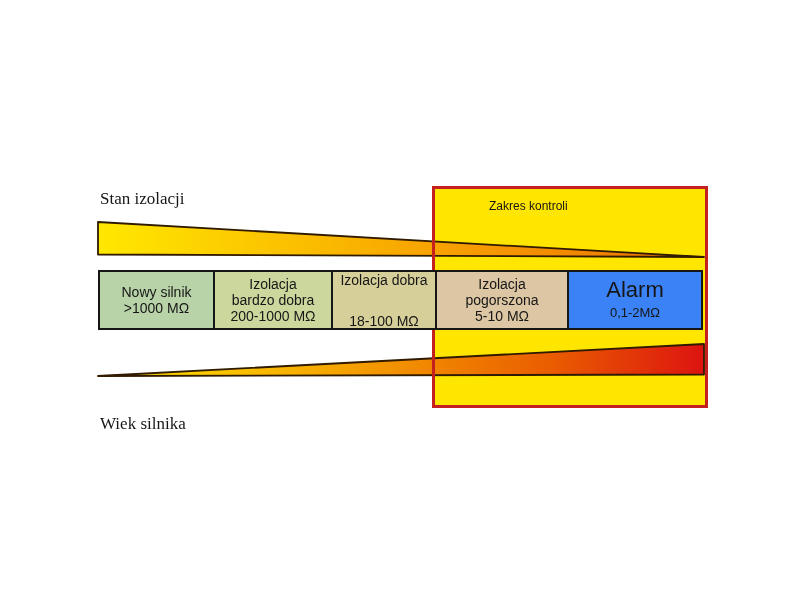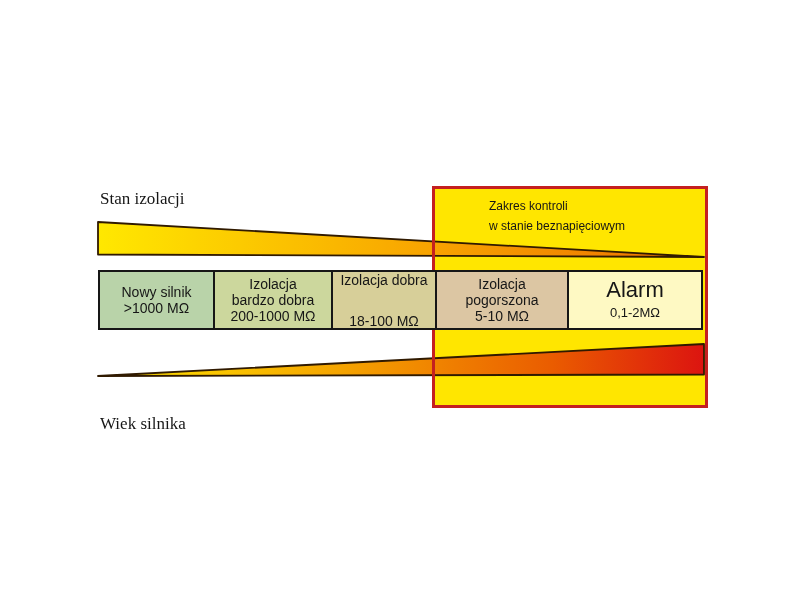--- a/index.html
+++ b/index.html
@@ -65,21 +65,20 @@
       </linearGradient>
     </defs>
     <polygon points="98,222 704,257 98,254.5" fill="url(#gTop)" stroke="#301a00" stroke-width="1.8" stroke-linejoin="round"></polygon>
     <polygon points="98,376 704,344 704,374.5" fill="url(#gBot)" stroke="#301a00" stroke-width="1.8" stroke-linejoin="round"></polygon>
   </svg>
 
   <div class="box-border" style="border-color: rgb(196, 32, 32);"></div>
 
   <div class="box-text">
     <span>Zakres kontroli</span>
-    <span>w stanie beznapięciowym</span>
   </div>
 
   <div class="scale">
     <div class="cell c0" style="background: rgb(185, 211, 169);">
       <span>Nowy silnik</span>
       <span>&gt;1000 MΩ</span>
     </div>
     <div class="cell c1" style="background: rgb(204, 215, 157);">
       <span>Izolacja</span>
       <span>bardzo dobra</span>
@@ -87,21 +86,21 @@
     </div>
     <div class="cell c2" style="background: rgb(215, 207, 153);">
       <span>Izolacja dobra</span>
       <span>18-100 MΩ</span>
     </div>
     <div class="cell c3" style="background: rgb(220, 198, 163);">
       <span>Izolacja</span>
       <span>pogorszona</span>
       <span>5-10 MΩ</span>
     </div>
-    <div class="cell c4 cell-alarm" style="background: #fef9c3;">
+    <div class="cell c4 cell-alarm" style="background: #3b82f6;">
       <span class="big">Alarm</span>
       <span class="big2">0,1-2MΩ</span>
     </div>
   </div>
 
   <div class="label label-top">Stan izolacji</div>
 
   <div class="label label-bottom">Wiek silnika</div>
 
 </div>

